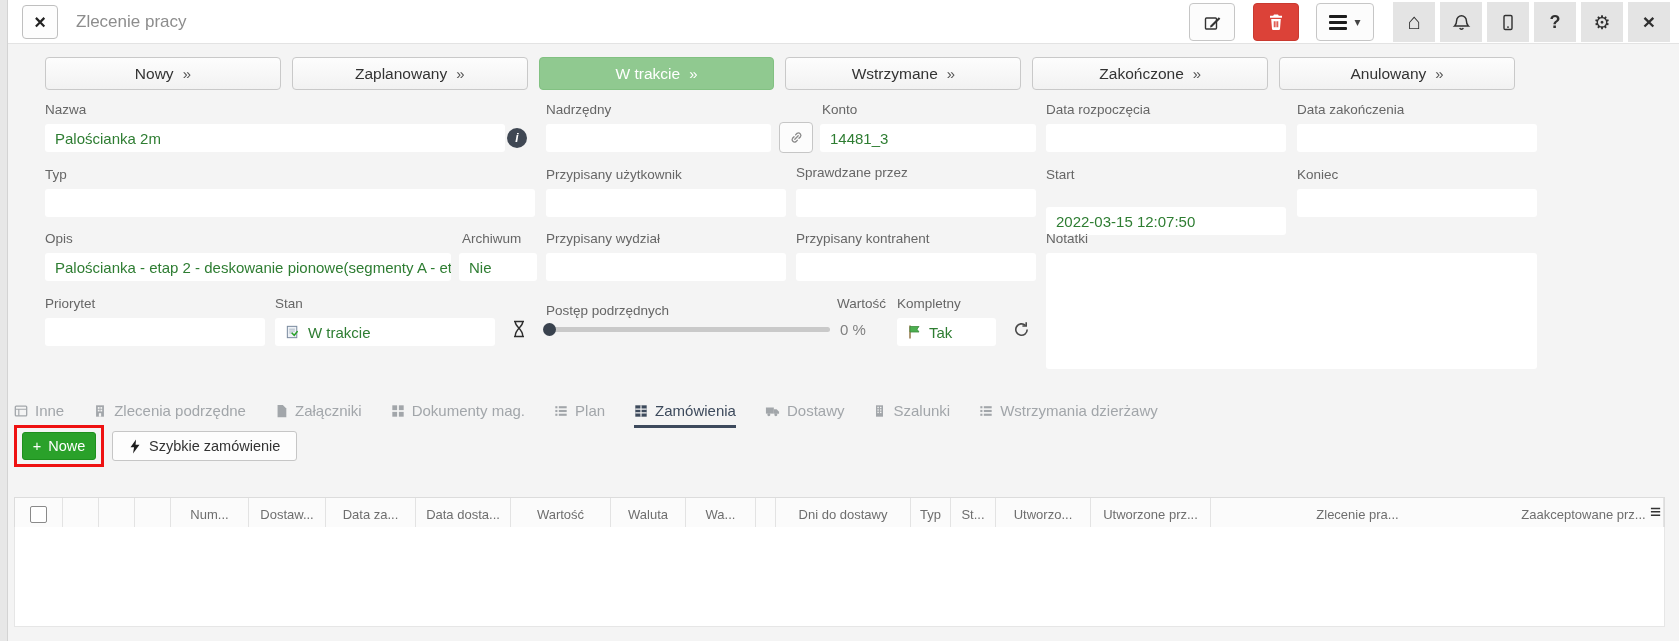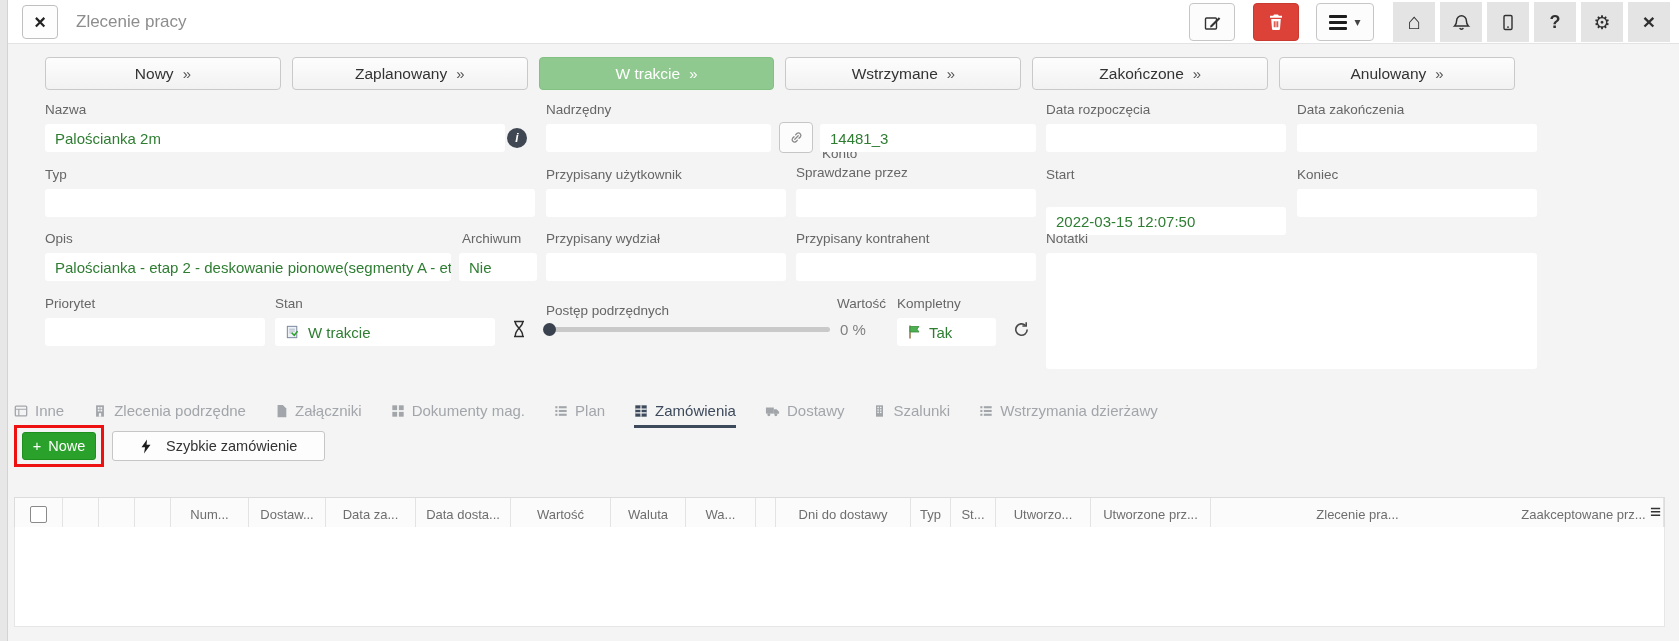--- a/index.html
+++ b/index.html
@@ -44,22 +44,22 @@
 
   
   .tabs{left:14px;top:402px;height:28px;display:flex;gap:29px;align-items:flex-start;}
   .tab{display:flex;align-items:center;gap:7px;font-size:15px;color:#a2a6aa;padding-bottom:6px;cursor:pointer;border-bottom:3px solid transparent;}
   .tab.active{color:#3d4a5c;border-bottom-color:#3d4a5c;}
 
   
   .redbox{left:14px;top:425px;width:90px;height:42px;border:3px solid #ee1111;}
   .newbtn{left:22px;top:432px;width:74px;height:28px;background:#2aa12a;border:1px solid #1d8f1d;border-radius:3px;color:#fff;
           font-size:14.5px;display:flex;align-items:center;justify-content:center;gap:7px;cursor:pointer;}
-  .qobtn{left:112px;top:431px;height:30px;padding:0 27px;background:#fdfdfd;border:1px solid #c6c6c6;border-radius:3px;color:#333;
-         font-size:14.5px;display:flex;align-items:center;justify-content:flex-start;gap:14px;cursor:pointer;}
+  .qobtn{left:112px;top:431px;height:30px;padding:0 16px;background:#fdfdfd;border:1px solid #c6c6c6;border-radius:3px;color:#333;
+         font-size:14.5px;display:flex;align-items:center;justify-content:flex-start;gap:8px;cursor:pointer;}
 
   
   .thead{left:14px;top:497px;width:1651px;height:35px;display:flex;background:#fbfbfb;border:1px solid #dcdcdc;}
   .hcell{border-right:1px solid #e3e3e3;display:flex;align-items:center;justify-content:center;
          font-size:13px;color:#6e6e6e;overflow:hidden;white-space:nowrap;flex:none;box-sizing:border-box;padding:0 3px;}
   .hcell.last{flex:1;border-right:none;}
   .cbx{width:15px;height:15px;background:#fff;border:1px solid #8a8a8a;border-radius:2px;cursor:pointer;}
   .tmenu{right:18px;top:500px;font-size:19px;font-weight:bold;color:#333;cursor:pointer;line-height:24px;}
   .tbody{left:14px;top:527px;width:1651px;height:100px;background:#fff;border:1px solid #e6e6e6;border-top:none;}
 
@@ -172,21 +172,21 @@
   <div class="abs lbl" style="left:546px;top:102px;">Nadrzędny</div>
   <div class="abs inp" style="left:546px;top:124px;width:225px;"></div>
   <div class="abs linkbtn" style="left:779px;top:122px;">
     <span>
       <svg width="17" height="17" viewBox="0 0 18 18">
           <path d="M7.2 10.8 L10.8 7.2 M6.4 8.2 L4.8 9.8 a2.6 2.6 0 0 0 3.6 3.6 L10 11.8 M11.6 9.8 L13.2 8.2 a2.6 2.6 0 0 0-3.6-3.6 L8 6.2" fill="none" stroke="#8a8a8a" stroke-width="1.4" stroke-linecap="round"></path>
         </svg>
     </span>
   </div>
 
-  <div class="abs lbl" style="left:822px;top:102px;margin-top:44px;">Konto</div>
+  <div class="abs lbl" style="left:822px;top:102px;">Konto</div>
   <div class="abs inp" style="left:820px;top:124px;width:216px;">14481_3</div>
 
   <div class="abs lbl" style="left:1046px;top:102px;">Data rozpoczęcia</div>
   <div class="abs inp" style="left:1046px;top:124px;width:240px;"></div>
 
   <div class="abs lbl" style="left:1297px;top:102px;">Data zakończenia</div>
   <div class="abs inp" style="left:1297px;top:124px;width:240px;"></div>
 
   <div class="abs lbl" style="left:45px;top:167px;">Typ</div>
   <div class="abs inp" style="left:45px;top:189px;width:490px;"></div>

